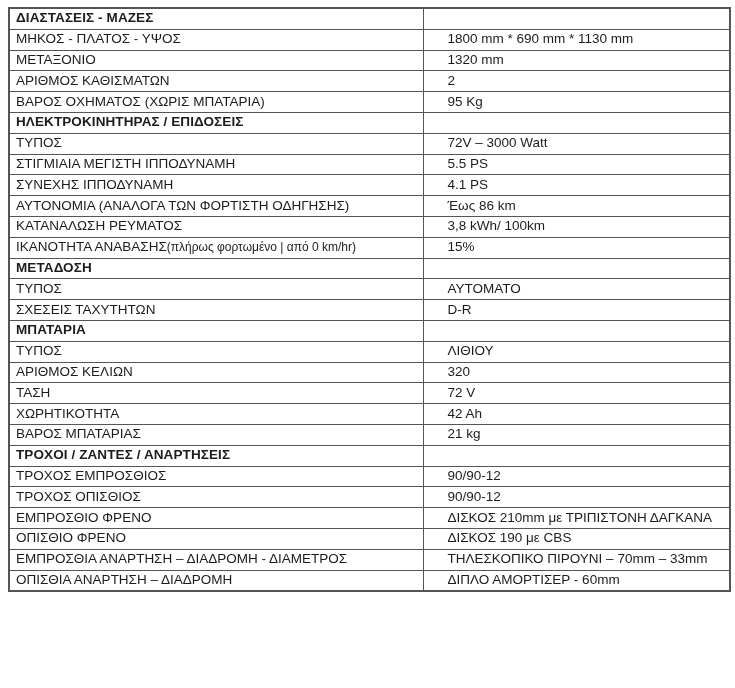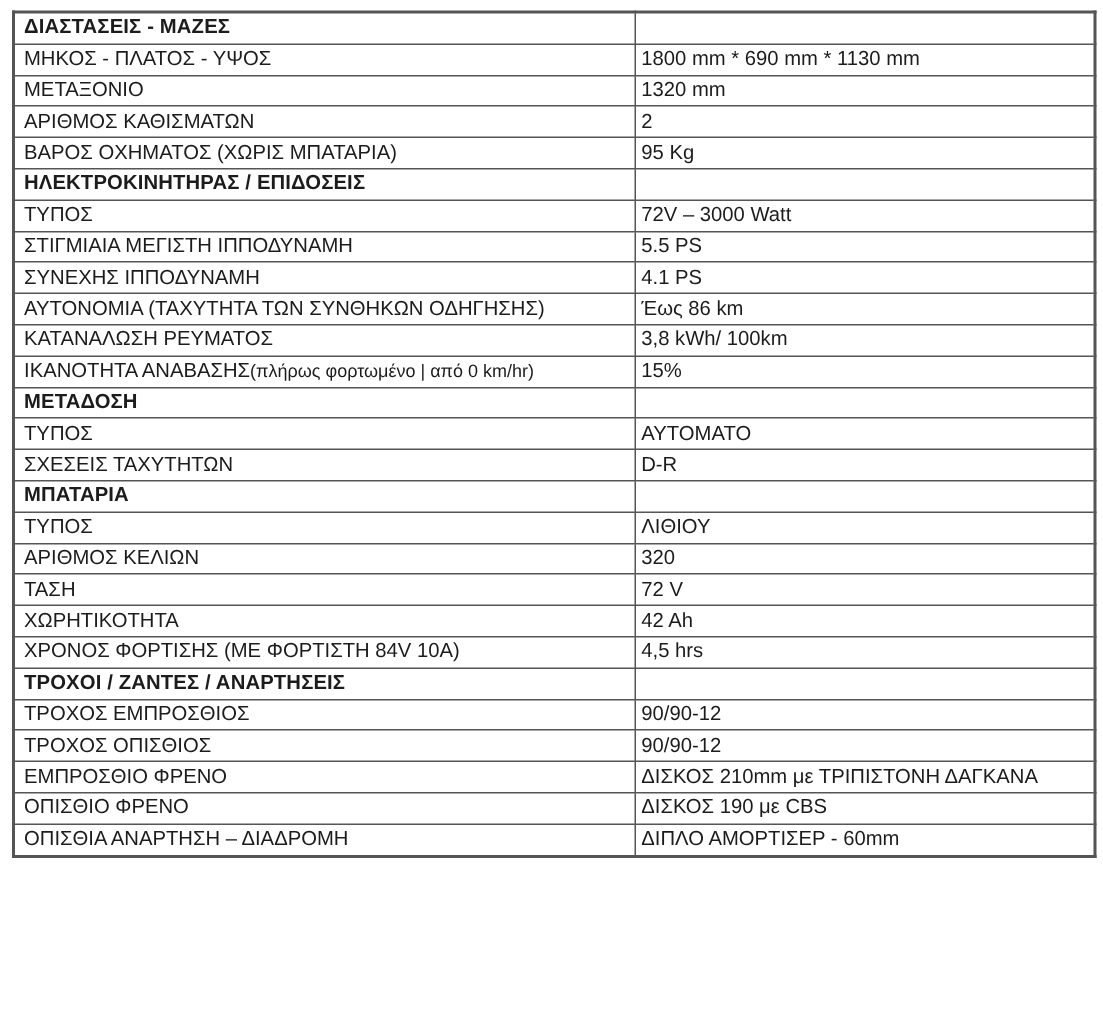--- a/index.html
+++ b/index.html
@@ -27,21 +27,21 @@
     border: 1px solid #555555;
     height: 19.8px;
     padding: 0 4px 0 6px;
     font-size: 13.5px;
     line-height: 1.1;
     color: #1c1c1c;
     white-space: nowrap;
     overflow: hidden;
     vertical-align: middle;
   }
-  td.value-cell { padding-left: 4px; }
+  td.value-cell { padding-left: 24px; }
   tr.section-row td.label-cell {
     font-weight: bold;
     letter-spacing: 0.1px;
   }
   span.label-note {
     font-size: 12px;
     margin-left: 0;
   }
 </style>
 </head>
@@ -84,21 +84,21 @@
         </tr>
         <tr>
           <td class="cell label-cell"><span>ΣΤΙΓΜΙΑΙΑ ΜΕΓΙΣΤΗ ΙΠΠΟΔΥΝΑΜΗ</span></td>
           <td class="cell value-cell">5.5 PS</td>
         </tr>
         <tr>
           <td class="cell label-cell"><span>ΣΥΝΕΧΗΣ ΙΠΠΟΔΥΝΑΜΗ</span></td>
           <td class="cell value-cell">4.1 PS</td>
         </tr>
         <tr>
-          <td class="cell label-cell"><span>ΑΥΤΟΝΟΜΙΑ (ΤΑΧΥΤΗΤΑ ΤΩΝ ΣΥΝΘΗΚΩΝ ΟΔΗΓΗΣΗΣ)</span></td>
+          <td class="cell label-cell"><span>ΑΥΤΟΝΟΜΙΑ (ΑΝΑΛΟΓΑ ΤΩΝ ΦΟΡΤΙΣΤΗ ΟΔΗΓΗΣΗΣ)</span></td>
           <td class="cell value-cell">Έως 86 km</td>
         </tr>
         <tr>
           <td class="cell label-cell"><span>ΚΑΤΑΝΑΛΩΣΗ ΡΕΥΜΑΤΟΣ</span></td>
           <td class="cell value-cell">3,8 kWh/ 100km</td>
         </tr>
         <tr>
           <td class="cell label-cell"><span>ΙΚΑΝΟΤΗΤΑ ΑΝΑΒΑΣΗΣ</span><span class="label-note">(πλήρως φορτωμένο | από 0 km/hr)</span></td>
           <td class="cell value-cell">15%</td>
         </tr>
@@ -128,22 +128,22 @@
         </tr>
         <tr>
           <td class="cell label-cell"><span>ΤΑΣΗ</span></td>
           <td class="cell value-cell">72 V</td>
         </tr>
         <tr>
           <td class="cell label-cell"><span>ΧΩΡΗΤΙΚΟΤΗΤΑ</span></td>
           <td class="cell value-cell">42 Ah</td>
         </tr>
         <tr>
-          <td class="cell label-cell"><span>ΧΡΟΝΟΣ ΦΟΡΤΙΣΗΣ (ΜΕ ΦΟΡΤΙΣΤΗ 84V 10A)</span></td>
-          <td class="cell value-cell">4,5 hrs</td>
+          <td class="cell label-cell"><span>ΒΑΡΟΣ ΜΠΑΤΑΡΙΑΣ</span></td>
+          <td class="cell value-cell">21 kg</td>
         </tr>
         <tr class="section-row">
           <td class="cell label-cell">ΤΡΟΧΟΙ / ΖΑΝΤΕΣ / ΑΝΑΡΤΗΣΕΙΣ</td>
           <td class="cell value-cell"></td>
         </tr>
         <tr>
           <td class="cell label-cell"><span>ΤΡΟΧΟΣ ΕΜΠΡΟΣΘΙΟΣ</span></td>
           <td class="cell value-cell">90/90-12</td>
         </tr>
         <tr>
@@ -152,18 +152,22 @@
         </tr>
         <tr>
           <td class="cell label-cell"><span>ΕΜΠΡΟΣΘΙΟ ΦΡΕΝΟ</span></td>
           <td class="cell value-cell">ΔΙΣΚΟΣ 210mm  με ΤΡΙΠΙΣΤΟΝΗ ΔΑΓΚΑΝΑ</td>
         </tr>
         <tr>
           <td class="cell label-cell"><span>ΟΠΙΣΘΙΟ ΦΡΕΝΟ</span></td>
           <td class="cell value-cell">ΔΙΣΚΟΣ 190 με CBS</td>
         </tr>
         <tr>
+          <td class="cell label-cell"><span>ΕΜΠΡΟΣΘΙΑ ΑΝΑΡΤΗΣΗ – ΔΙΑΔΡΟΜΗ - ΔΙΑΜΕΤΡΟΣ</span></td>
+          <td class="cell value-cell">ΤΗΛΕΣΚΟΠΙΚΟ ΠΙΡΟΥΝΙ –  70mm – 33mm</td>
+        </tr>
+        <tr>
           <td class="cell label-cell"><span>ΟΠΙΣΘΙΑ ΑΝΑΡΤΗΣΗ – ΔΙΑΔΡΟΜΗ</span></td>
           <td class="cell value-cell">ΔΙΠΛΟ ΑΜΟΡΤΙΣΕΡ - 60mm</td>
         </tr>
       </tbody>
   </table>
 </div>
 
 </body></html>

